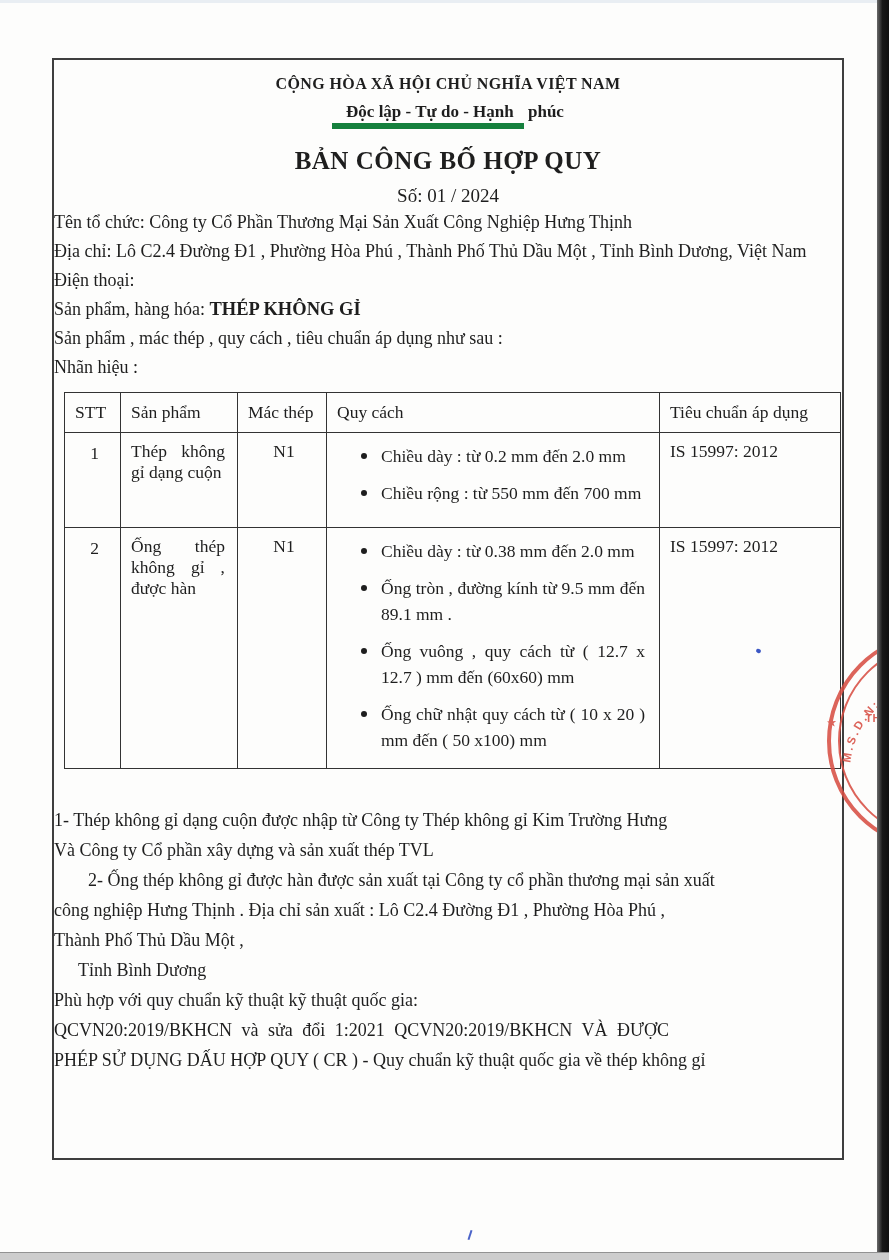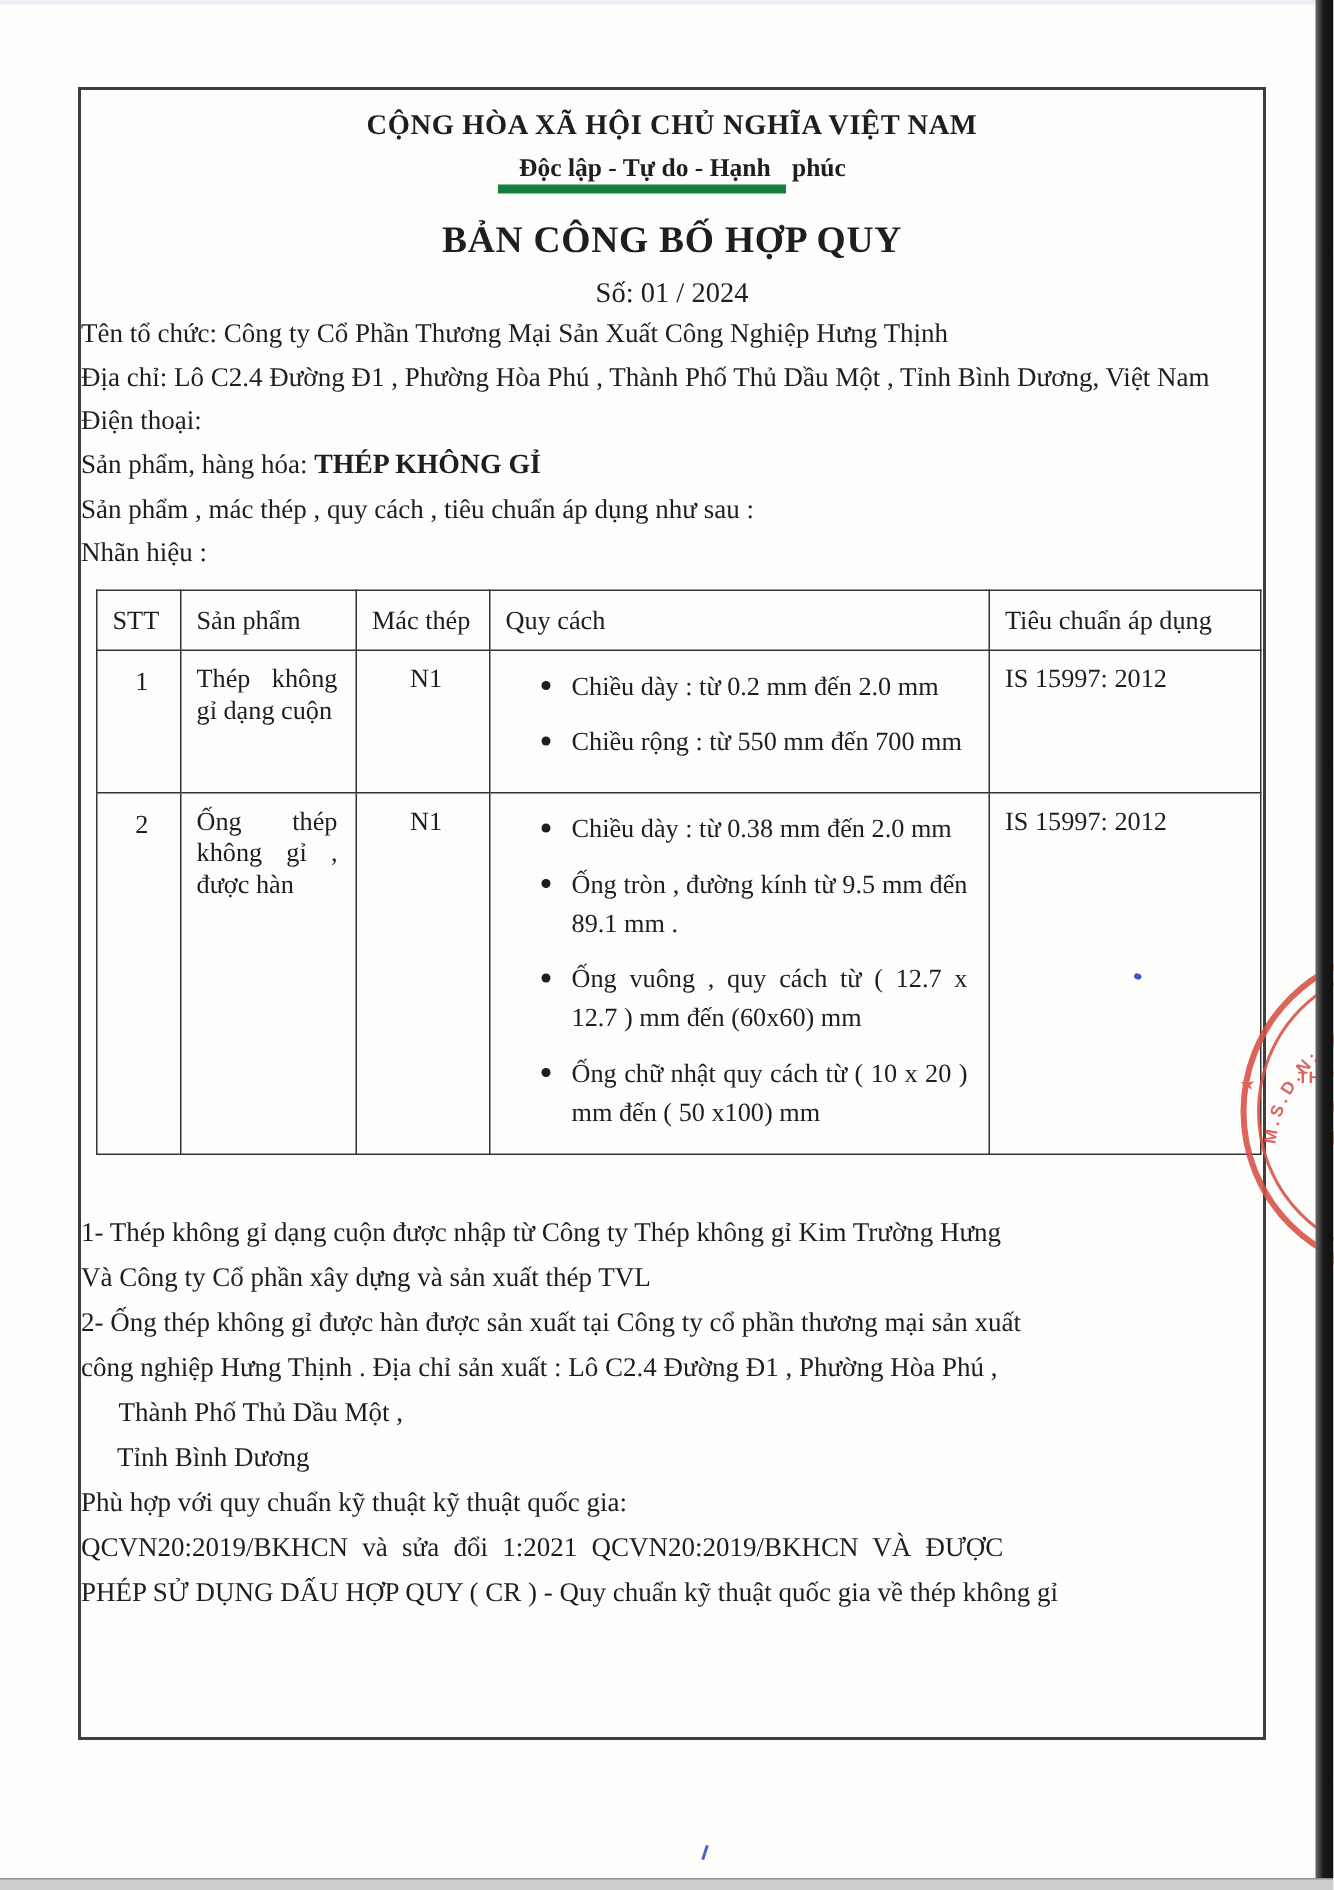--- a/index.html
+++ b/index.html
@@ -14,21 +14,21 @@
   .scan-right{position:absolute;right:0;top:0;width:12px;height:1252px;
     background:linear-gradient(to right,#6a6a6a 0%,#191919 45%,#101010 100%);}
   .scan-bottom{position:absolute;left:0;top:1252px;width:889px;height:8px;
     background:#cdcdcd;border-top:1px solid #929292;}
 
   .frame{position:absolute;left:52px;top:58px;width:792px;height:1102px;
     border:2px solid #3e3e3e;background:transparent;box-sizing:border-box;}
   .inner{padding-top:12px;}
 
   .c{text-align:center;}
-  .nat{font-size:19px;font-weight:bold;letter-spacing:.4px;line-height:24px;margin:0;}
+  .nat{font-size:16px;font-weight:bold;letter-spacing:.4px;line-height:24px;margin:0;}
   .motto{font-size:17px;font-weight:bold;line-height:24px;margin:4px 0 0 0;}
   .motto .u{border-bottom:6px solid #15803d;padding:0 10px 2px 14px;}
   .doc-title{font-size:25px;font-weight:bold;letter-spacing:.5px;line-height:30px;margin:22px 0 0 0;}
   .doc-num{font-size:19px;line-height:24px;margin:8px 0 0 0;font-weight:normal;}
 
   p.body{font-size:18px;line-height:29px;margin:0;}
   .org{margin:12px 40px 0 36px;}
   .addr{margin:2px 30px 0 36px;}
   .phone{margin:4px 0 0 36px;}
   .prod{margin:6px 0 0 43px;}
@@ -50,23 +50,23 @@
   ul.specs{list-style:none;margin:2px 0 0 0;padding:0 8px 0 0;}
   ul.specs li{position:relative;padding-left:26px;margin:0 0 11px 18px;
     text-align:justify;line-height:26px;font-size:17.5px;}
   ul.specs li::before{content:"";position:absolute;left:6px;top:10px;width:6px;height:6px;
     border-radius:50%;background:#1e1e1e;}
 
   .notes{margin-top:36px;}
   .notes p{font-size:18px;line-height:30px;margin:0;}
   .n1a{margin-left:53px;}
   .n1b{margin-left:36px;}
-  .n2a{margin-left:53px;}
+  .n2a{margin-left:53px;padding-left:34px;}
   .n2b{margin-left:68px;}
-  .n2c{margin-left:68px;padding-left:25px;}
+  .n2c{margin-left:68px;}
   .prov{margin-left:36px;padding-left:24px;}
   .conf{margin-left:36px;margin-top:2px;}
   .reg1{margin-left:53px;margin-right:8px;word-spacing:5px;}
   .reg2{margin-left:10px;}
 
   
   .stamp{position:absolute;left:820px;top:625px;width:232px;height:232px;
     color:#d84f44;opacity:.88;z-index:3;}
   .stamp text{font-family:"Liberation Sans","DejaVu Sans",sans-serif;font-weight:bold;}
   .scan-right{z-index:4;}

